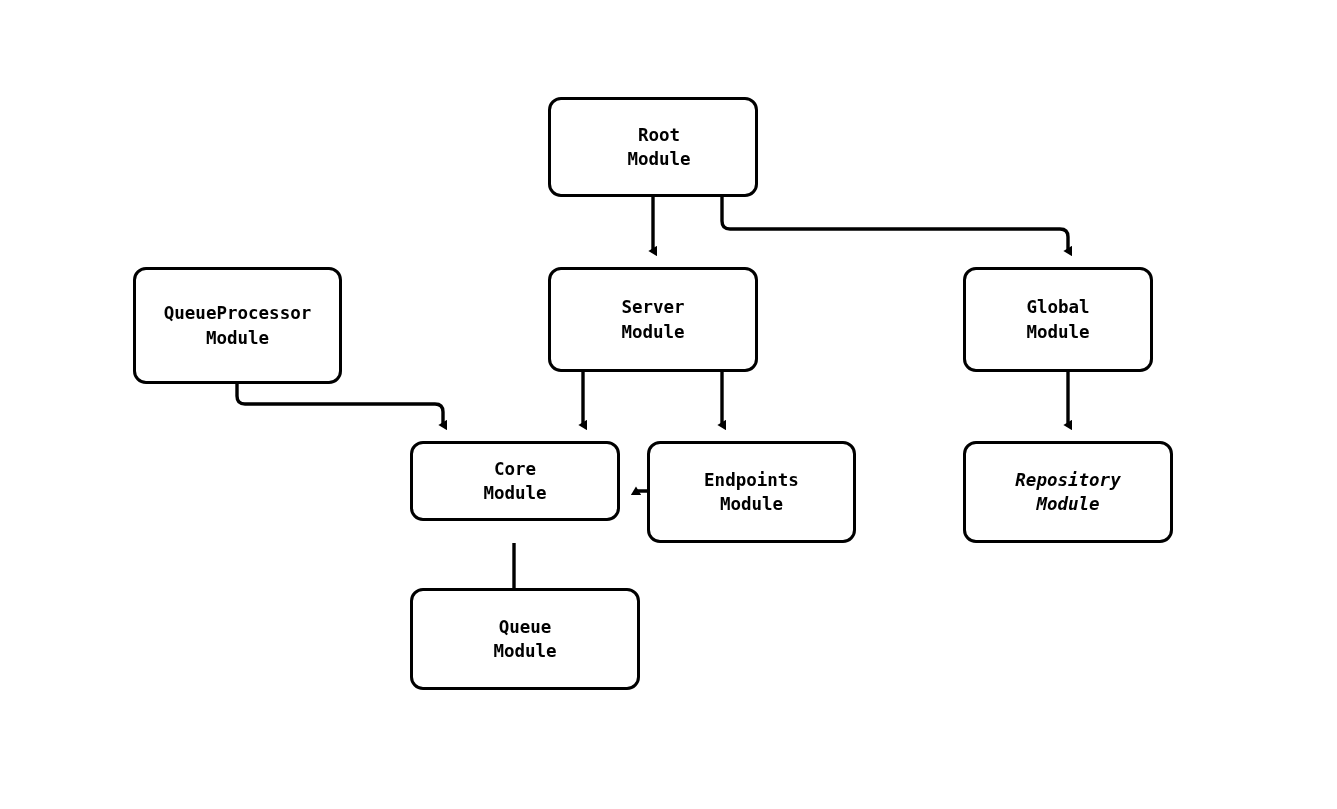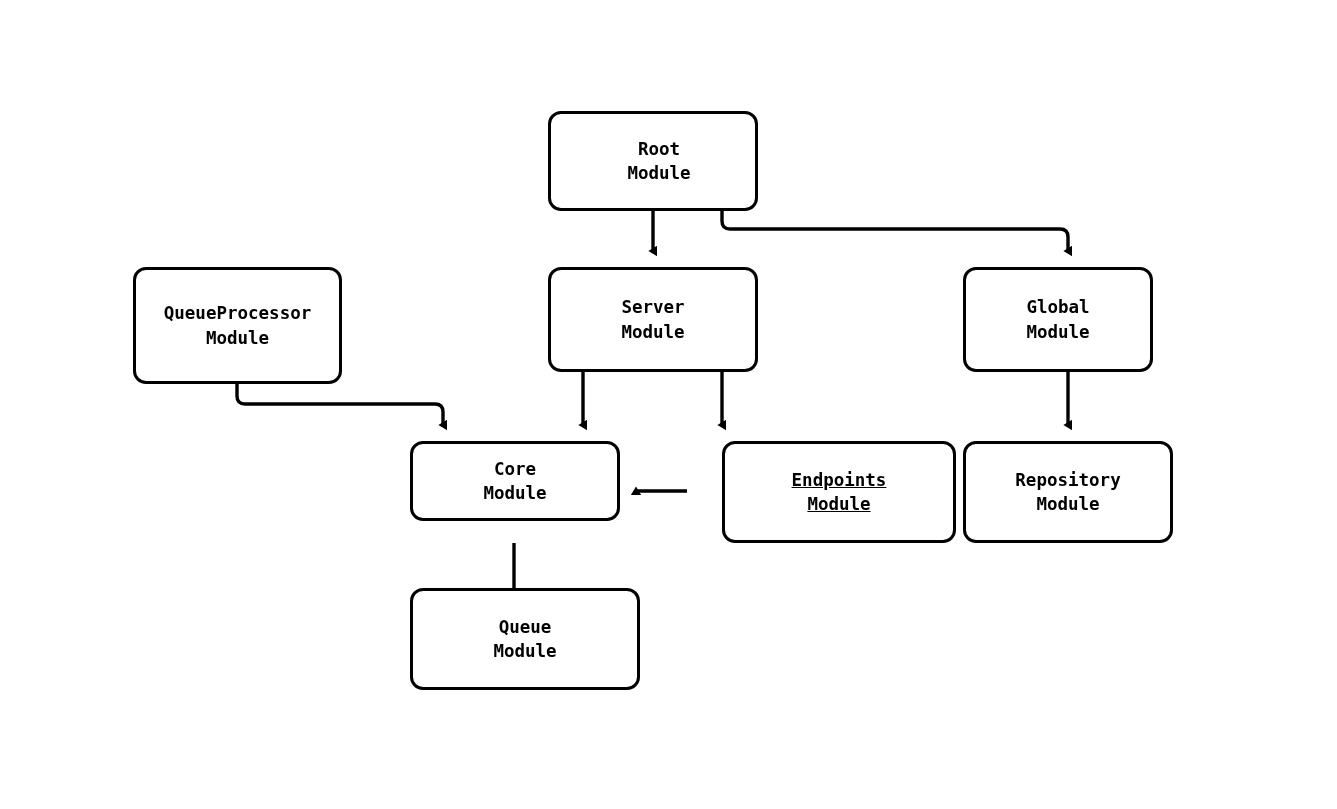--- a/index.html
+++ b/index.html
@@ -76,21 +76,21 @@
       <path d="M 237 372 L 237 396 Q 237 404 245 404 L 435 404 Q 443 404 443 412 L 443 425" marker-end="url(#arrowhead)"></path>
 
       <path d="M 687 491 L 636 491" marker-end="url(#arrowhead-left)"></path>
 
       <path d="M 514 543 L 514 599" marker-end="url(#arrowhead)"></path>
 
       <path d="M 1068 372 L 1068 425" marker-end="url(#arrowhead)"></path>
     </g>
   </svg>
 
-  <div class="node" style="left:548px; top:111px; width:210px; height:100px;padding-left:12px;">
+  <div class="node" style="left:548px; top:97px; width:210px; height:100px;padding-left:12px;">
     <div class="node-label">Root
 Module</div>
   </div>
 
   <div class="node" style="left:133px; top:267px; width:209px; height:117px;">
     <div class="node-label">QueueProcessor
 Module</div>
   </div>
 
   <div class="node" style="left:548px; top:267px; width:210px; height:105px;">
@@ -101,26 +101,26 @@
   <div class="node" style="left:963px; top:267px; width:190px; height:105px;">
     <div class="node-label">Global
 Module</div>
   </div>
 
   <div class="node" style="left:410px; top:441px; width:210px; height:80px;">
     <div class="node-label">Core
 Module</div>
   </div>
 
-  <div class="node" style="left:722px; top:441px; width:234px; height:102px;text-decoration:underline;">
+  <div class="node" style="left:647px; top:441px; width:209px; height:102px;">
     <div class="node-label">Endpoints
 Module</div>
   </div>
 
-  <div class="node" style="left:963px; top:441px; width:210px; height:102px;">
+  <div class="node" style="left:963px; top:441px; width:210px; height:102px;font-style:italic;">
     <div class="node-label">Repository
 Module</div>
   </div>
 
   <div class="node" style="left:410px; top:588px; width:230px; height:102px;">
     <div class="node-label">Queue
 Module</div>
   </div>
 
 </div>

